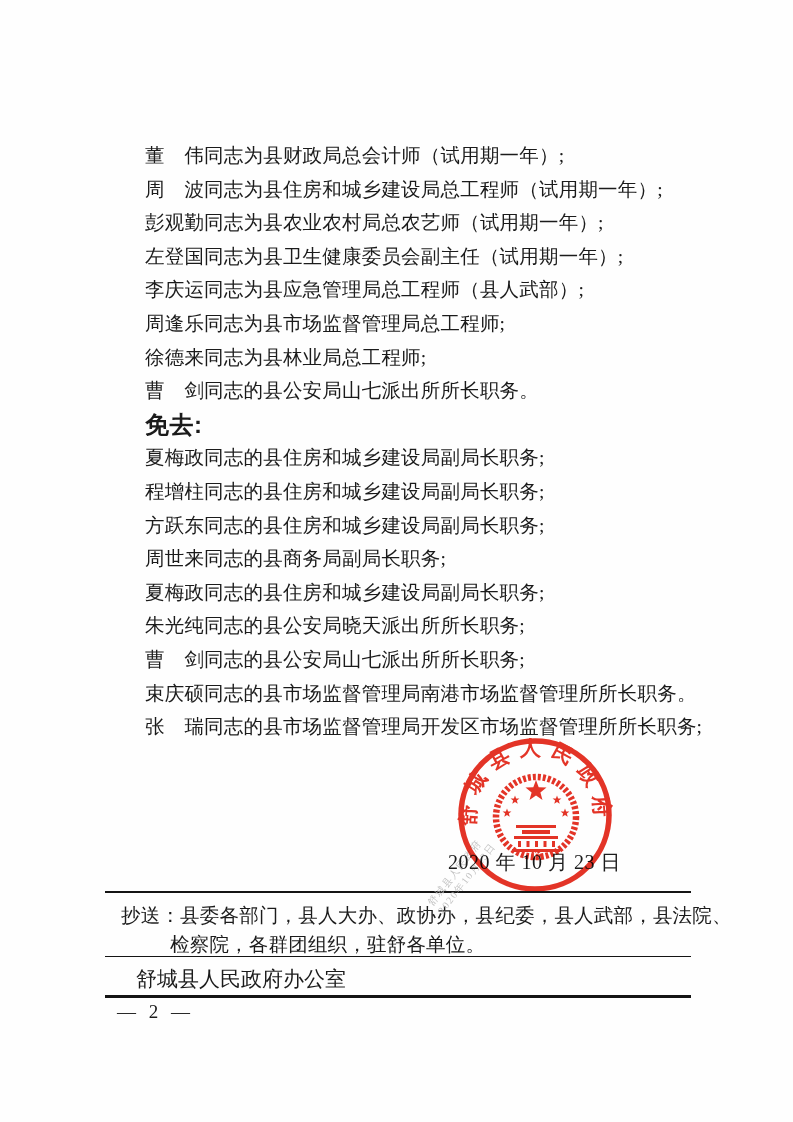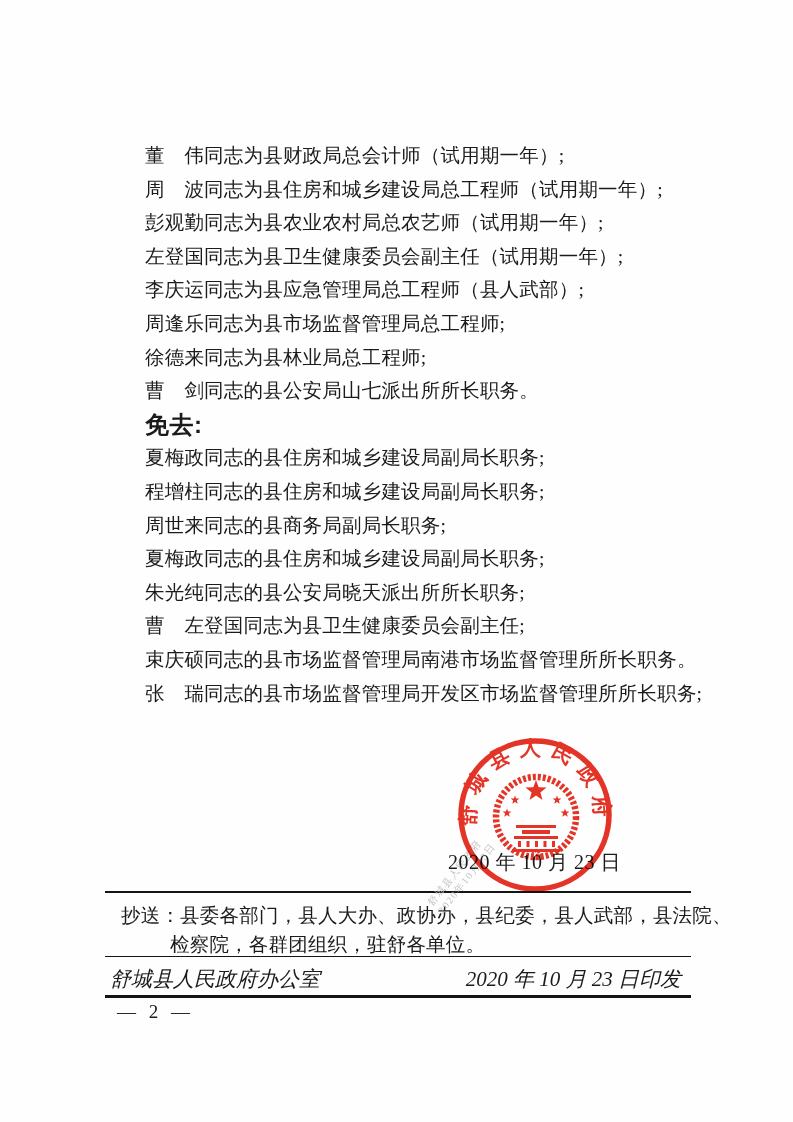--- a/index.html
+++ b/index.html
@@ -34,46 +34,47 @@
     position:absolute; left:452px; top:732px; z-index:3;
     mix-blend-mode:multiply; opacity:0.95;
   }
   .rule { position:absolute; background:#141414; }
   .rule-top    { left:105px; top:891px; width:586px; height:2px; }
   .rule-mid    { left:105px; top:956px; width:586px; height:1px; }
   .rule-bottom { left:105px; top:995px; width:586px; height:2.5px; }
   .cc-line1 { position:absolute; left:121px; top:902px; font-size:19.5px; letter-spacing:0.2px; white-space:nowrap; }
   .cc-line2 { position:absolute; left:170px; top:931px; font-size:19.5px; letter-spacing:0.2px; white-space:nowrap; }
   .issuer-row {
-    position:absolute; left:110px; top:965px; width:571px;
-    display:flex; justify-content:space-between; font-size:21px; white-space:nowrap;font-style:italic;
+    position:absolute; left:136px; top:965px; width:571px;
+    display:flex; font-size:21px; white-space:nowrap;
   }
   .pagenum { position:absolute; left:117px; top:1001px; font-size:19px; letter-spacing:4px; }
 </style>
 </head>
 <body>
 
 <div class="page">
 
   <div class="body-text">
     <div>董　伟同志为县财政局总会计师（试用期一年）;</div>
     <div>周　波同志为县住房和城乡建设局总工程师（试用期一年）;</div>
     <div>彭观勤同志为县农业农村局总农艺师（试用期一年）;</div>
     <div>左登国同志为县卫生健康委员会副主任（试用期一年）;</div>
     <div>李庆运同志为县应急管理局总工程师（县人武部）;</div>
     <div>周逢乐同志为县市场监督管理局总工程师;</div>
     <div>徐德来同志为县林业局总工程师;</div>
     <div>曹　剑同志的县公安局山七派出所所长职务。</div>
     <div class="heading">免去:</div>
     <div>夏梅政同志的县住房和城乡建设局副局长职务;</div>
     <div>程增柱同志的县住房和城乡建设局副局长职务;</div>
+    <div>方跃东同志的县住房和城乡建设局副局长职务;</div>
     <div>周世来同志的县商务局副局长职务;</div>
     <div>夏梅政同志的县住房和城乡建设局副局长职务;</div>
     <div>朱光纯同志的县公安局晓天派出所所长职务;</div>
-    <div>曹　左登国同志为县卫生健康委员会副主任;</div>
+    <div>曹　剑同志的县公安局山七派出所所长职务;</div>
     <div>束庆硕同志的县市场监督管理局南港市场监督管理所所长职务。</div>
     <div>张　瑞同志的县市场监督管理局开发区市场监督管理所所长职务;</div>
   </div>
 
   <div class="watermark">
     <div>舒城县人民政府</div>
     <div>2020年10月23日</div>
   </div>
 
   <div class="date-line">2020 年 10 月 23 日</div>
@@ -108,18 +109,17 @@
       <circle cx="84" cy="123" r="3.8" fill="none" style="stroke:var(--seal-red)" stroke-width="2.5" stroke-dasharray="2 1.2"></circle>
     </g>
   </svg>
 
   <div class="rule rule-top"></div>
   <div class="cc-line1">抄送：县委各部门，县人大办、政协办，县纪委，县人武部，县法院、</div>
   <div class="cc-line2">检察院，各群团组织，驻舒各单位。</div>
   <div class="rule rule-mid"></div>
   <div class="issuer-row">
     <span>舒城县人民政府办公室</span>
-    <span>2020 年 10 月 23 日印发</span>
   </div>
   <div class="rule rule-bottom"></div>
   <div class="pagenum">— 2 —</div>
 
 </div>
 
 </body></html>

